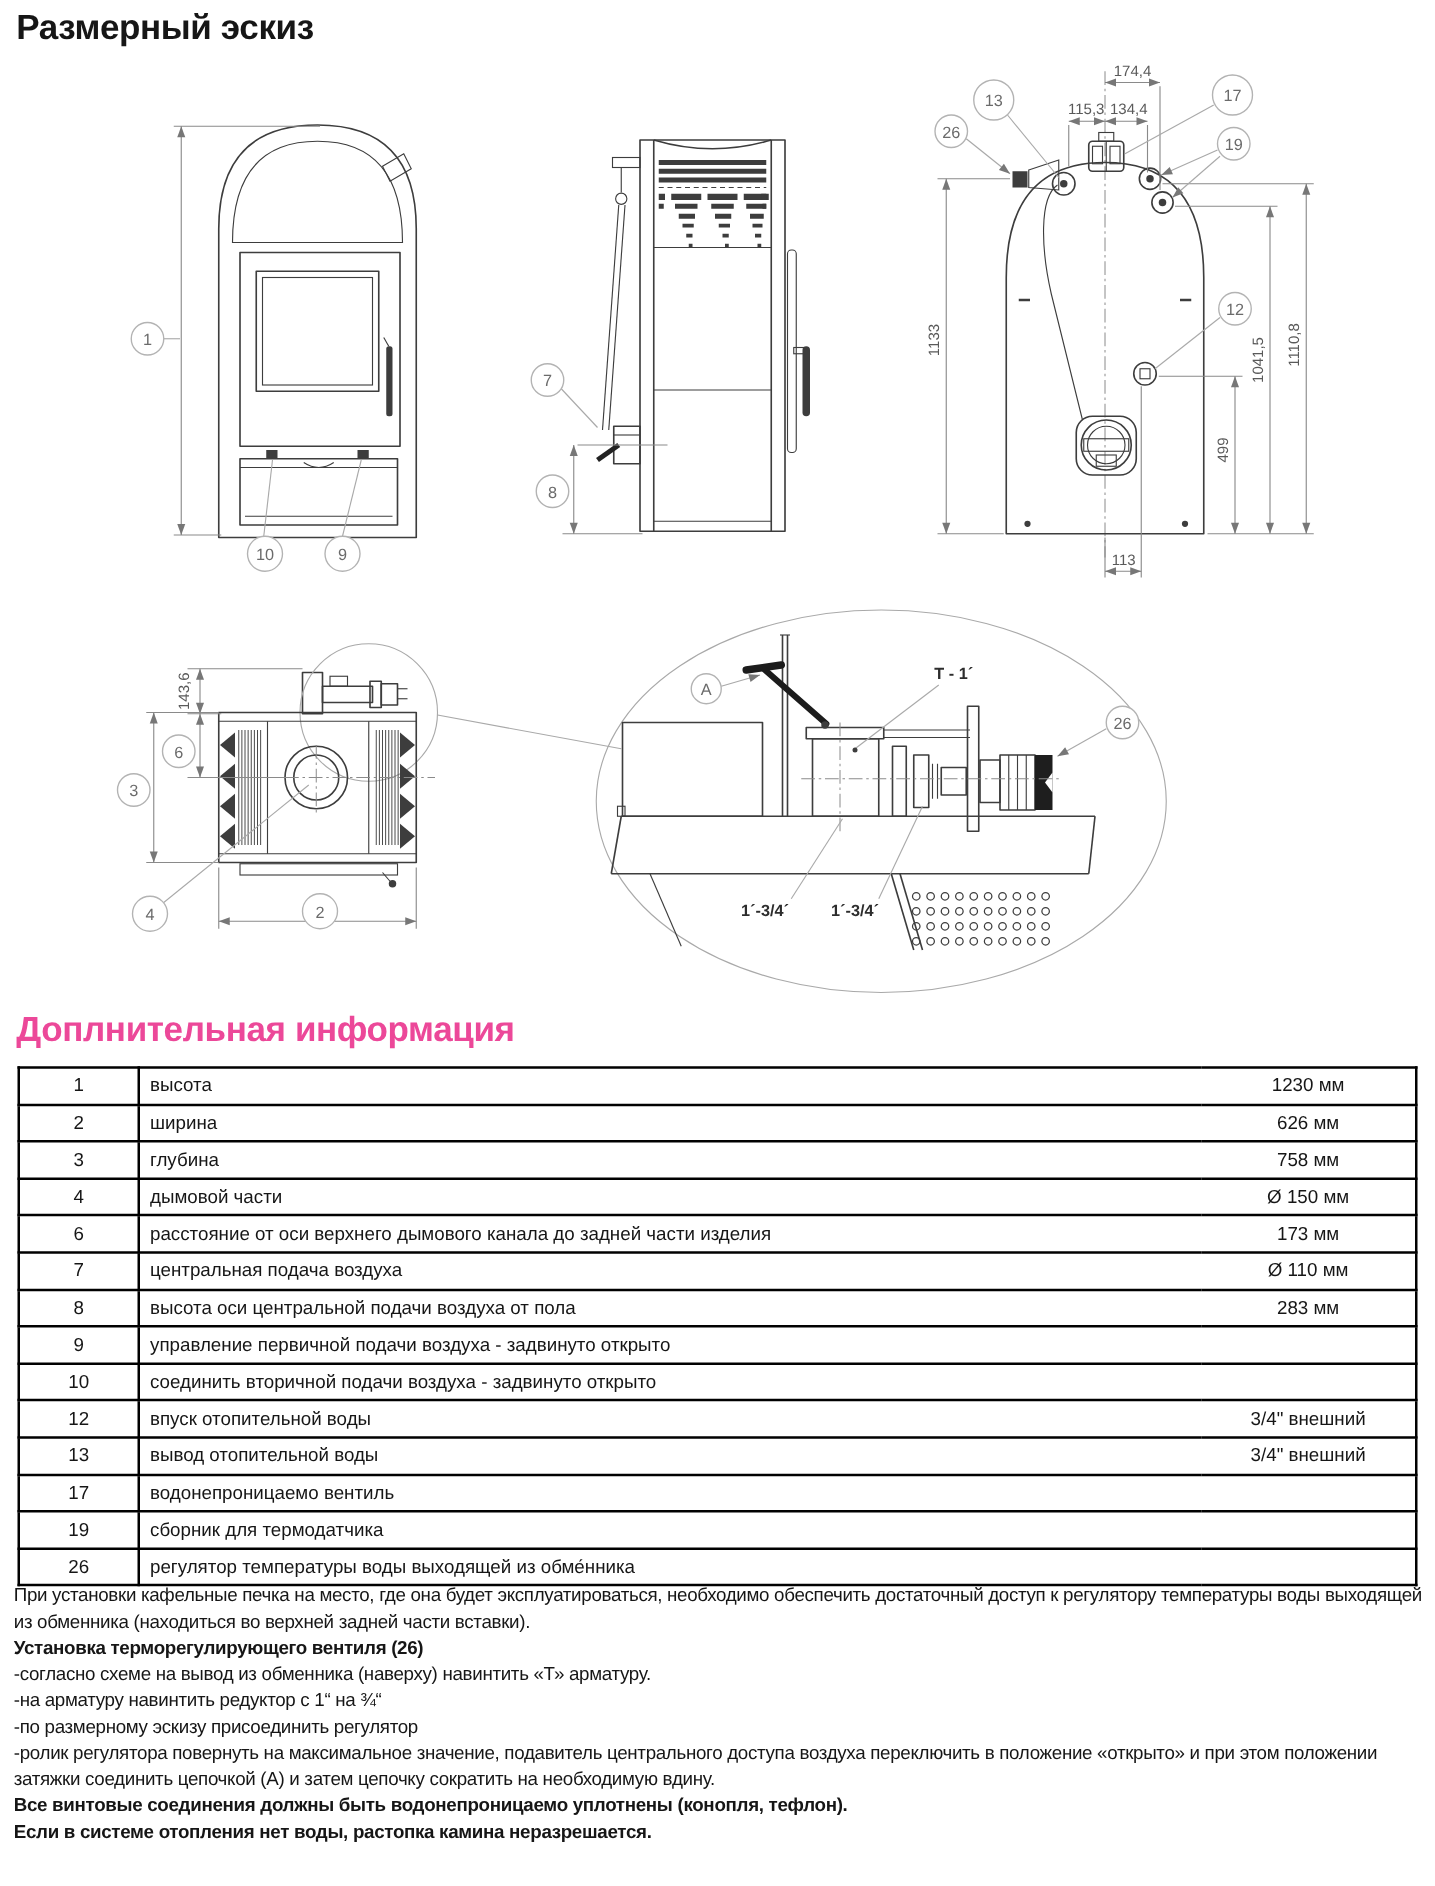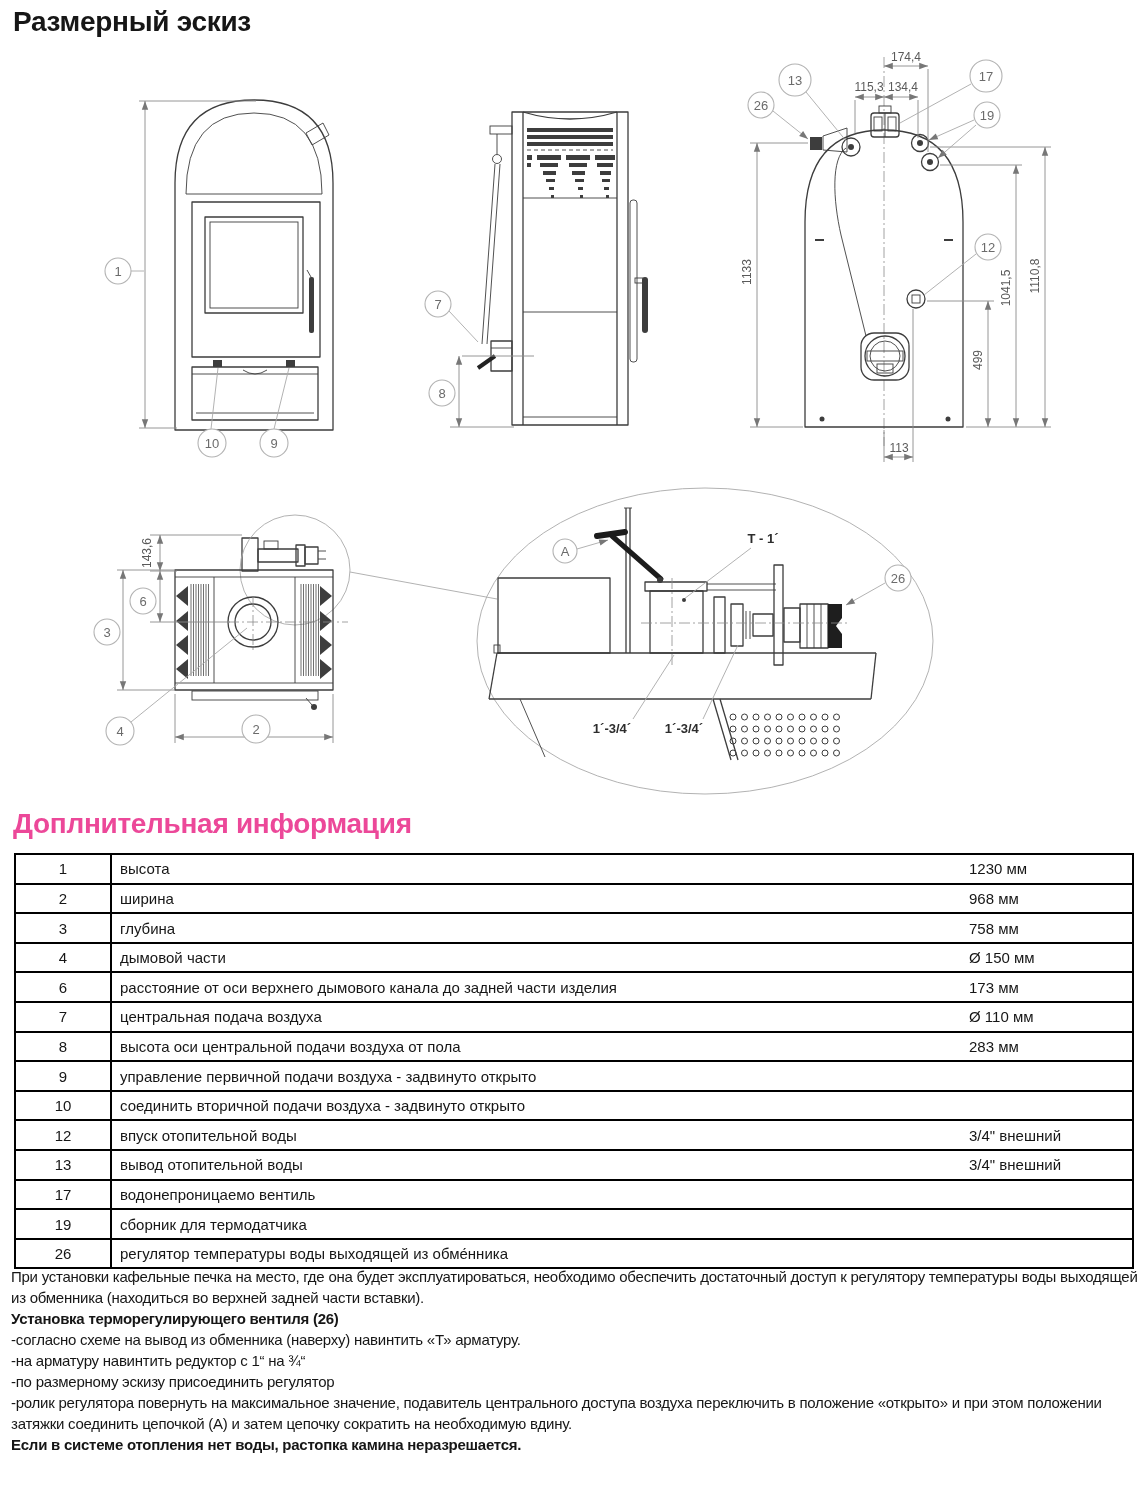--- a/index.html
+++ b/index.html
@@ -20,21 +20,21 @@
   .co{fill:#fff;stroke:#b3b3b3;stroke-width:1.1;}
   .cot{font-size:13px;fill:#6b6b6b;text-anchor:middle;}
   .dimt{font-size:12px;fill:#5a5a5a;text-anchor:middle;}
   .lbl{font-size:13px;fill:#2d2d2d;font-weight:bold;text-anchor:middle;}
   .tablewrap{position:absolute;left:14px;top:853px;width:1120px;}
   table.info{border-collapse:collapse;width:1120px;table-layout:fixed;font-size:15px;color:#161616;}
   table.info td{border-top:2px solid #000;border-bottom:2px solid #000;height:26.6px;
                 padding:1px 8px 0 8px;line-height:1.05;overflow:hidden;white-space:nowrap;}
   td.c-num{width:78px;text-align:center;border-left:2px solid #000;border-right:2px solid #000;}
   td.c-desc{border-right:none;}
-  td.c-val{width:155px;text-align:left;border-left:none;border-right:2px solid #000;}
+  td.c-val{width:155px;text-align:center;border-left:none;border-right:2px solid #000;}
   .notes{position:absolute;left:11px;top:1266px;width:1132px;font-size:15px;line-height:21px;
          color:#161616;letter-spacing:-0.25px;}
   .notes .n{margin:0;}
   .notes .bold{font-weight:bold;}
 </style>
 </head>
 <body>
 
 <div class="page">
 
@@ -438,21 +438,21 @@
     <table class="info">
       <tbody>
           <tr>
             <td class="c-num">1</td>
             <td class="c-desc">высота</td>
             <td class="c-val">1230 мм</td>
           </tr>
           <tr>
             <td class="c-num">2</td>
             <td class="c-desc">ширина</td>
-            <td class="c-val">968 мм</td>
+            <td class="c-val">626 мм</td>
           </tr>
           <tr>
             <td class="c-num">3</td>
             <td class="c-desc">глубина</td>
             <td class="c-val">758 мм</td>
           </tr>
           <tr>
             <td class="c-num">4</td>
             <td class="c-desc">дымовой части</td>
             <td class="c-val">Ø 150 мм</td>
@@ -511,16 +511,17 @@
     </table>
   </div>
 
   <div class="notes">
     <p class="n">При установки кафельные печка на место, где она будет эксплуатироваться, необходимо обеспечить достаточный доступ к регулятору температуры воды выходящей из обменника (находиться во верхней задней части вставки).</p>
     <p class="n bold">Установка терморегулирующего вентиля (26)</p>
     <p class="n">-согласно схеме на вывод из обменника (наверху) навинтить «Т» арматуру.</p>
     <p class="n">-на арматуру навинтить редуктор с 1“ на ¾“</p>
     <p class="n">-по размерному эскизу присоединить регулятор</p>
     <p class="n">-ролик регулятора повернуть на максимальное значение, подавитель центрального доступа воздуха переключить в положение «открыто» и при этом положении затяжки соединить цепочкой (А) и затем цепочку сократить на необходимую вдину.</p>
+    <p class="n bold">Все винтовые соединения должны быть водонепроницаемо уплотнены (конопля, тефлон).</p>
     <p class="n bold">Если в системе отопления нет воды, растопка камина неразрешается.</p>
   </div>
 
 </div>
 
 </body></html>

